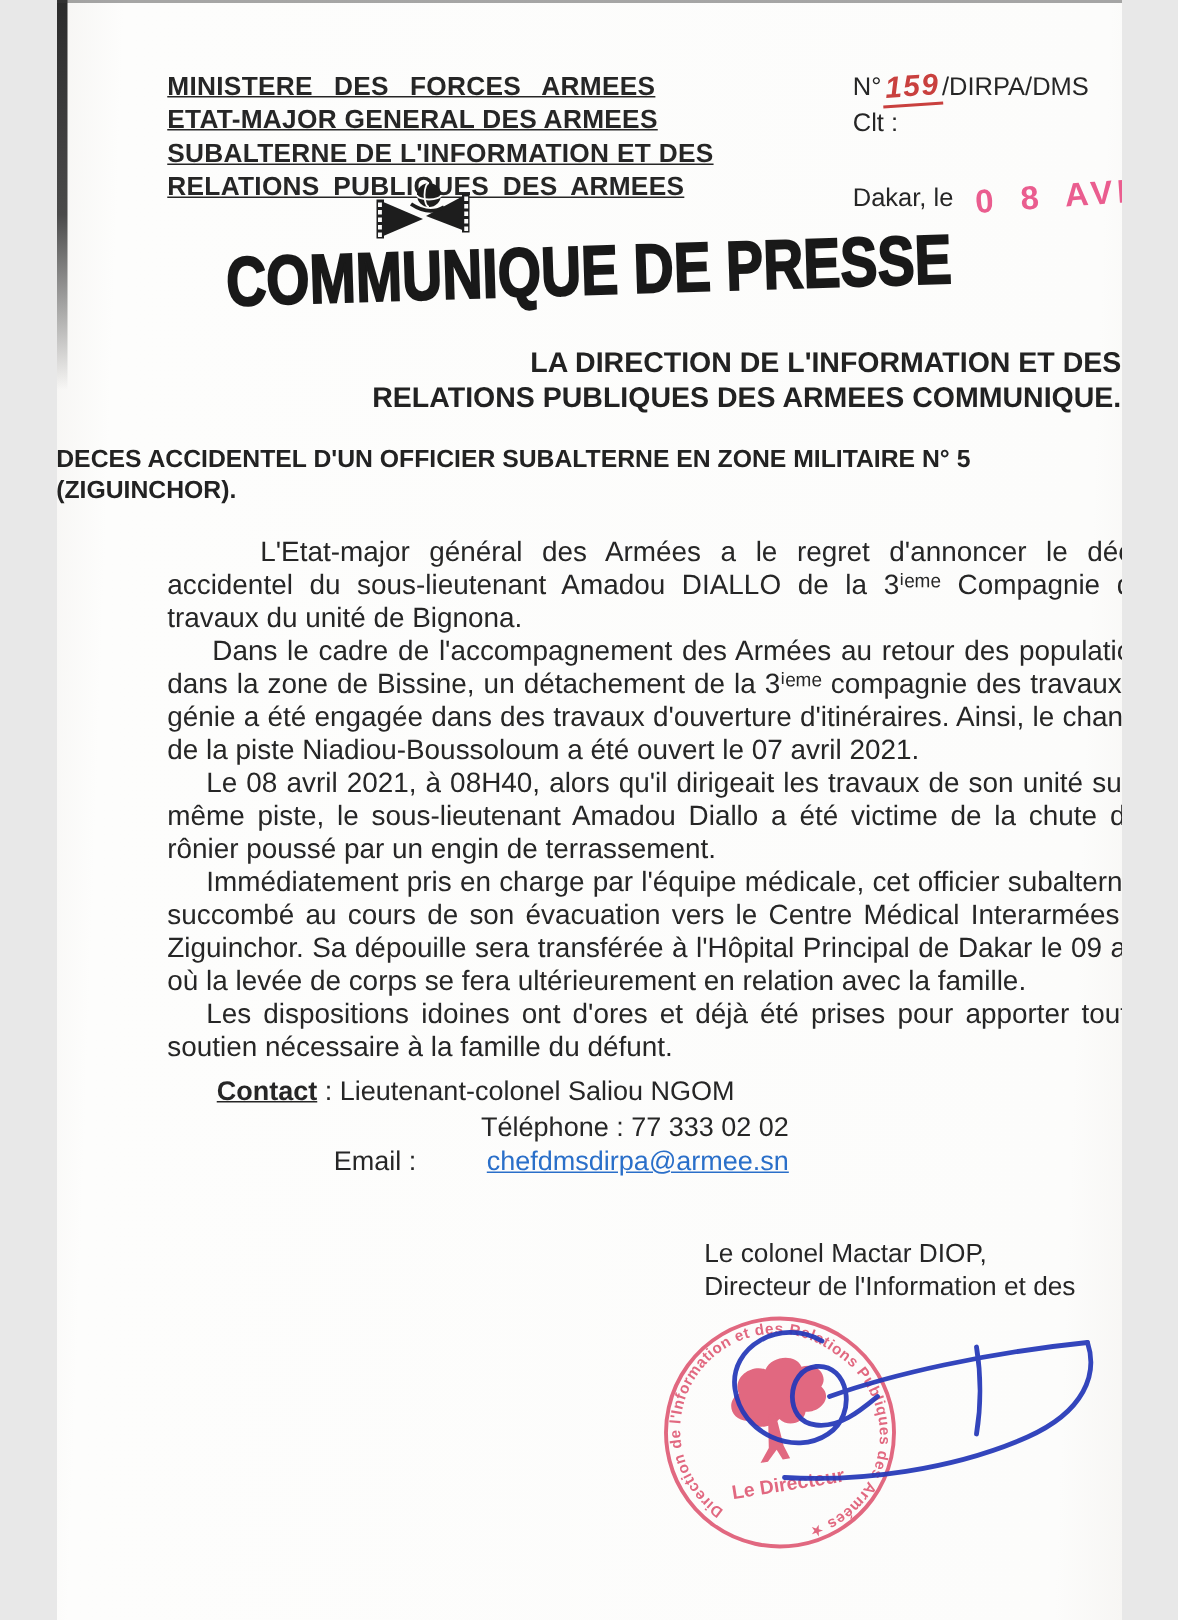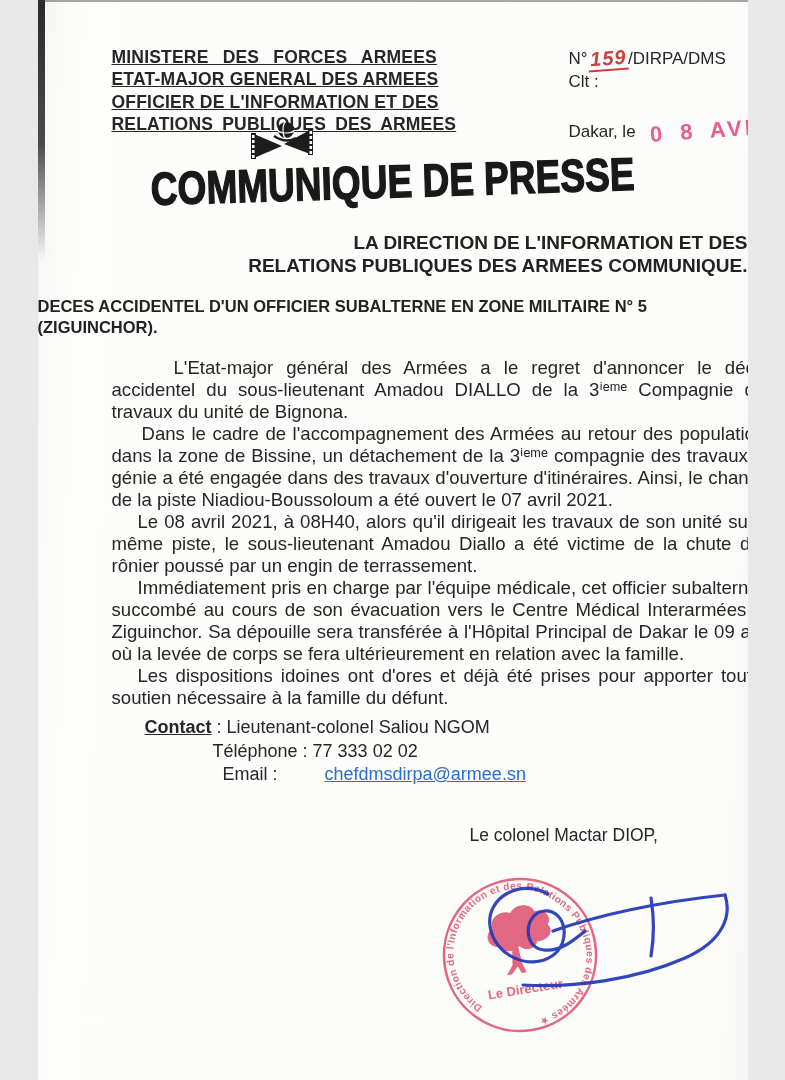--- a/index.html
+++ b/index.html
@@ -50,39 +50,39 @@
   .doc-subject{position:absolute;left:0;right:0;top:296px;font-weight:bold;font-size:16.5px;line-height:20.5px;color:#222;}
 
   .body-text{position:absolute;left:74px;top:357px;width:663px;font-size:18.6px;line-height:22px;text-align:justify;}
   .body-text p{margin:0;}
   .body-text p.indent-lg{text-indent:62px;}
   .body-text p.indent-md{text-indent:30px;}
   .body-text p.indent-sm{text-indent:26px;}
 
   .contact{position:absolute;left:107px;top:716px;font-size:18px;line-height:23.5px;}
   .contact-label{font-weight:bold;text-decoration:underline;}
-  .contact-phone{padding-left:68px;}
+  .contact-phone{padding-left:68px;text-align:right;}
   .contact-email-row{padding-left:78px;}
   .email-link{color:#2a6fc9;text-decoration:underline;margin-left:42px;cursor:pointer;}
 
   .signatory{position:absolute;left:432px;top:824px;font-size:17.5px;line-height:22px;}
 
   .stamp-signature{position:absolute;left:350px;top:858px;width:360px;height:200px;}
 </style>
 </head>
 <body>
 
 <div class="page">
   <div class="scan-edge-left"></div>
   <div class="scan-edge-top"></div>
 
   <div class="letterhead">
     <div>MINISTERE DES FORCES ARMEES</div>
     <div>ETAT-MAJOR GENERAL DES ARMEES</div>
-    <div>OFFICIER DE L'INFORMATION ET DES</div>
+    <div>SUBALTERNE DE L'INFORMATION ET DES</div>
     <div>RELATIONS PUBLIQUES DES ARMEES</div>
   </div>
 
   <div class="reference">
     <div class="ref-number">
       <span>N°</span><span class="handwritten-number">159</span><span>/DIRPA/DMS</span>
     </div>
     <div class="clt">Clt :</div>
     <div class="dateline">
       <span>Dakar, le</span><span class="date-stamp">0 8 AVR. 2021</span>
@@ -148,20 +148,21 @@
     </div>
     <div class="contact-phone">Téléphone : 77 333 02 02</div>
     <div class="contact-email-row">
       <span>Email :</span>
       <span class="email-link">chefdmsdirpa@armee.sn</span>
     </div>
   </div>
 
   <div class="signatory">
     <div>Le colonel Mactar DIOP,</div>
+    <div>Directeur de l'Information et des</div>
   </div>
 
   <svg class="stamp-signature" viewBox="0 0 360 200">
 
     <g transform="rotate(-9 132 97)" opacity="0.85">
       <circle cx="132" cy="97" r="76" fill="none" stroke="#dd4f6b" stroke-width="2.6"></circle>
       <defs>
         <path id="ringPath" d="M86.8,142.2 a64,64 0 1 1 90.4,-90.4 a64,64 0 1 1 -90.4,90.4" fill="none"></path>
       </defs>
       <text font-size="10.2" font-weight="bold" fill="#dd4f6b" letter-spacing="0.4">

